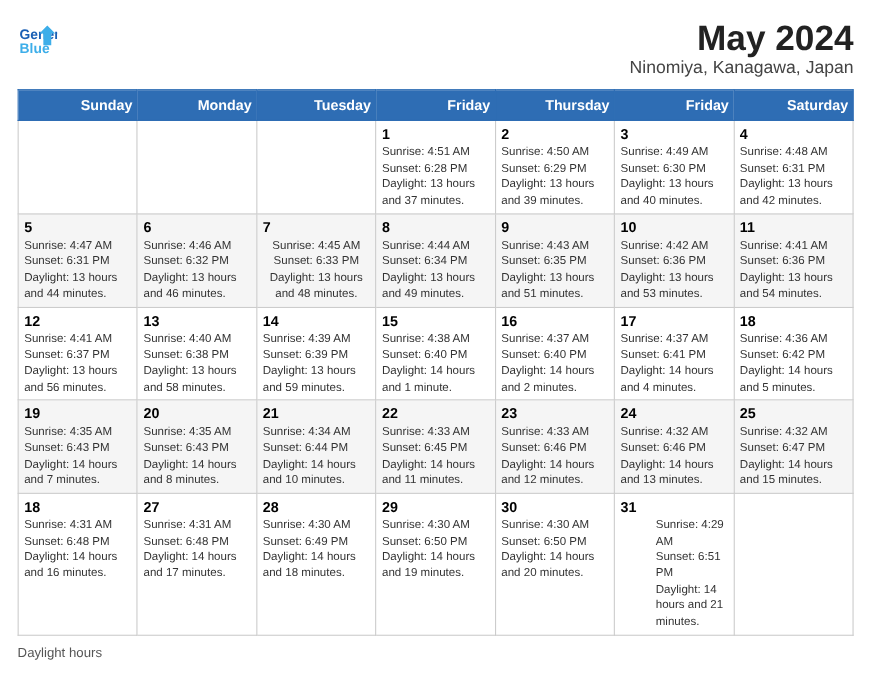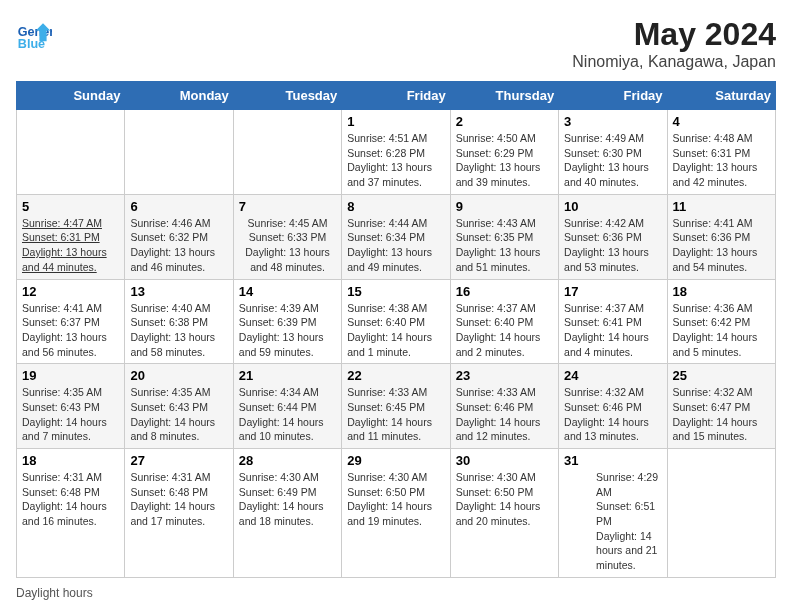--- a/index.html
+++ b/index.html
@@ -137,21 +137,21 @@
         <td>
           <span class="day-number">4</span>
           <div class="day-info" style="white-space: pre-line;">Sunrise: 4:48 AM
 Sunset: 6:31 PM
 Daylight: 13 hours and 42 minutes.</div>
         </td>
       </tr>
       <tr>
         <td>
           <span class="day-number">5</span>
-          <div class="day-info" style="white-space: pre-line; text-decoration: underline;">Sunrise: 4:47 AM
+          <div class="day-info" style="white-space: pre-line;">Sunrise: 4:47 AM
 Sunset: 6:31 PM
 Daylight: 13 hours and 44 minutes.</div>
         </td>
         <td>
           <span class="day-number">6</span>
           <div class="day-info" style="white-space: pre-line;">Sunrise: 4:46 AM
 Sunset: 6:32 PM
 Daylight: 13 hours and 46 minutes.</div>
         </td>
         <td>

